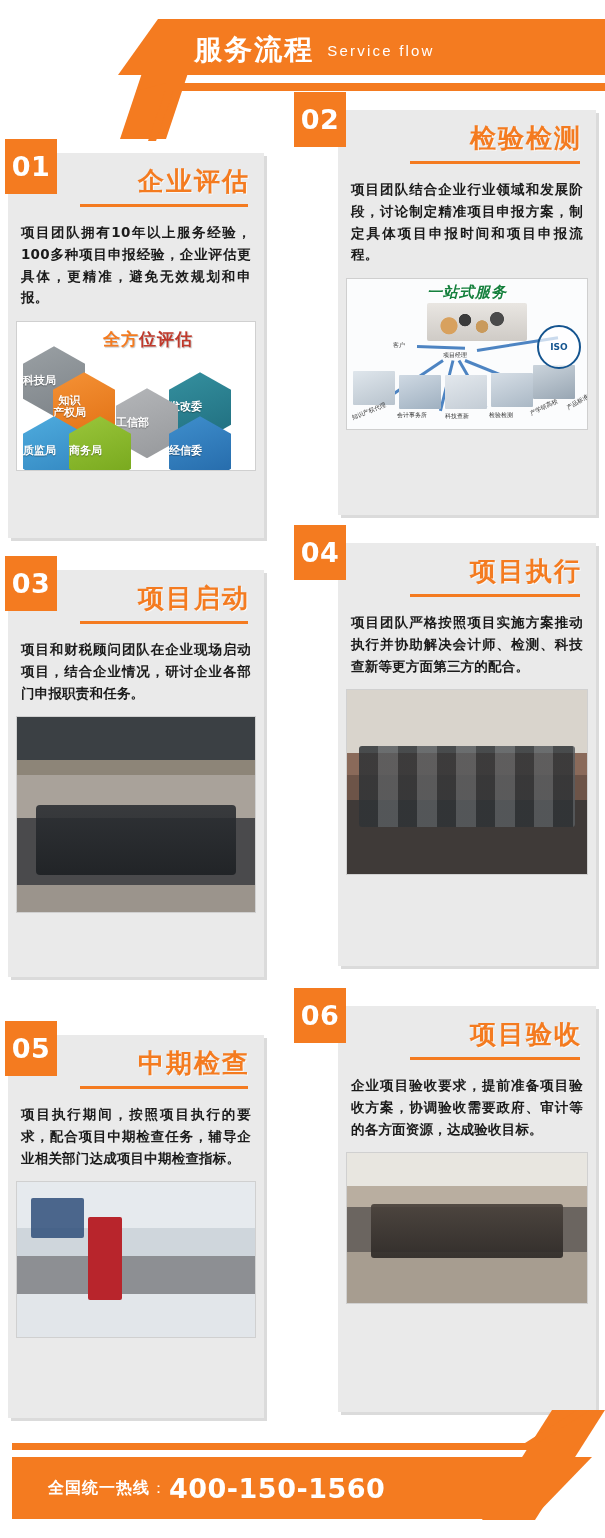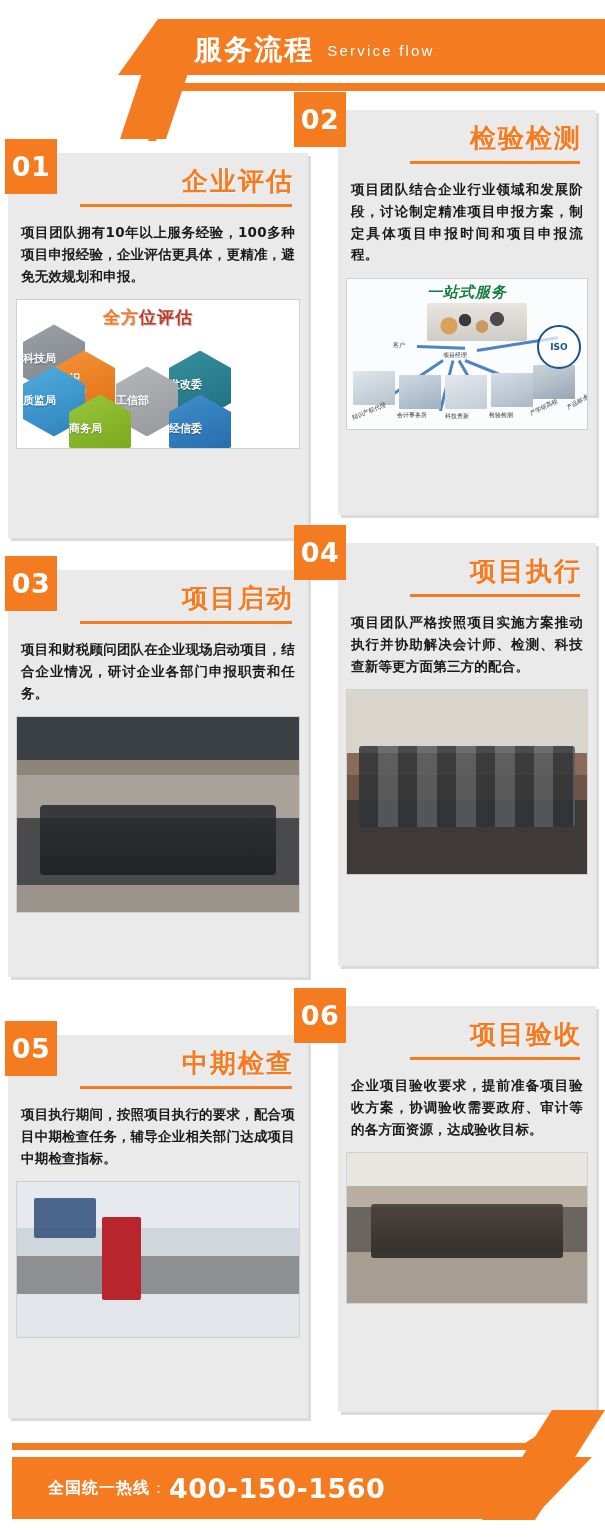--- a/index.html
+++ b/index.html
@@ -49,21 +49,21 @@
     font-size:15px;color:#ffffff;letter-spacing:2.2px;margin-left:13px;
     font-weight:normal;
   }
 
   
   .card{
     position:absolute;background:#eaeaea;
     box-shadow:3px 3px 0 rgba(0,0,0,0.14);
     box-sizing:border-box;overflow:visible;
   }
-  .card.left{left:8px;width:300px;}
+  .card.left{left:8px;width:256px;}
   .card.right{left:338px;width:258px;}
 
   .c1{top:153px;height:385px;}
   .c2{top:110px;height:405px;}
   .c3{top:570px;height:407px;}
   .c4{top:543px;height:423px;}
   .c5{top:1035px;height:383px;}
   .c6{top:1006px;height:406px;}
 
   .badge{
@@ -277,21 +277,21 @@
         <div class="hex" style="left:6px;top:24px;background:linear-gradient(160deg,#9aa0a4,#7d8388);">
             <span>科技局</span>
           </div>
         <div class="hex" style="left:36px;top:50px;background:linear-gradient(160deg,#f59236,#e06f12);">
             <span style="white-space:pre-line">知识
 产权局</span>
           </div>
         <div class="hex" style="left:152px;top:50px;background:linear-gradient(160deg,#35909f,#1f6d7e);">
             <span>发改委</span>
           </div>
-        <div class="hex" style="left:6px;top:66px;background:linear-gradient(160deg,#4facde,#2f82bd);">
+        <div class="hex" style="left:6px;top:94px;background:linear-gradient(160deg,#4facde,#2f82bd);">
             <span>质监局</span>
           </div>
         <div class="hex" style="left:99px;top:66px;background:linear-gradient(160deg,#b4b6b9,#96989b);">
             <span>工信部</span>
           </div>
         <div class="hex" style="left:52px;top:94px;background:linear-gradient(160deg,#9ac63b,#73a419);">
             <span>商务局</span>
           </div>
         <div class="hex" style="left:152px;top:94px;background:linear-gradient(160deg,#3f8fcd,#2266a6);">
             <span>经信委</span>

